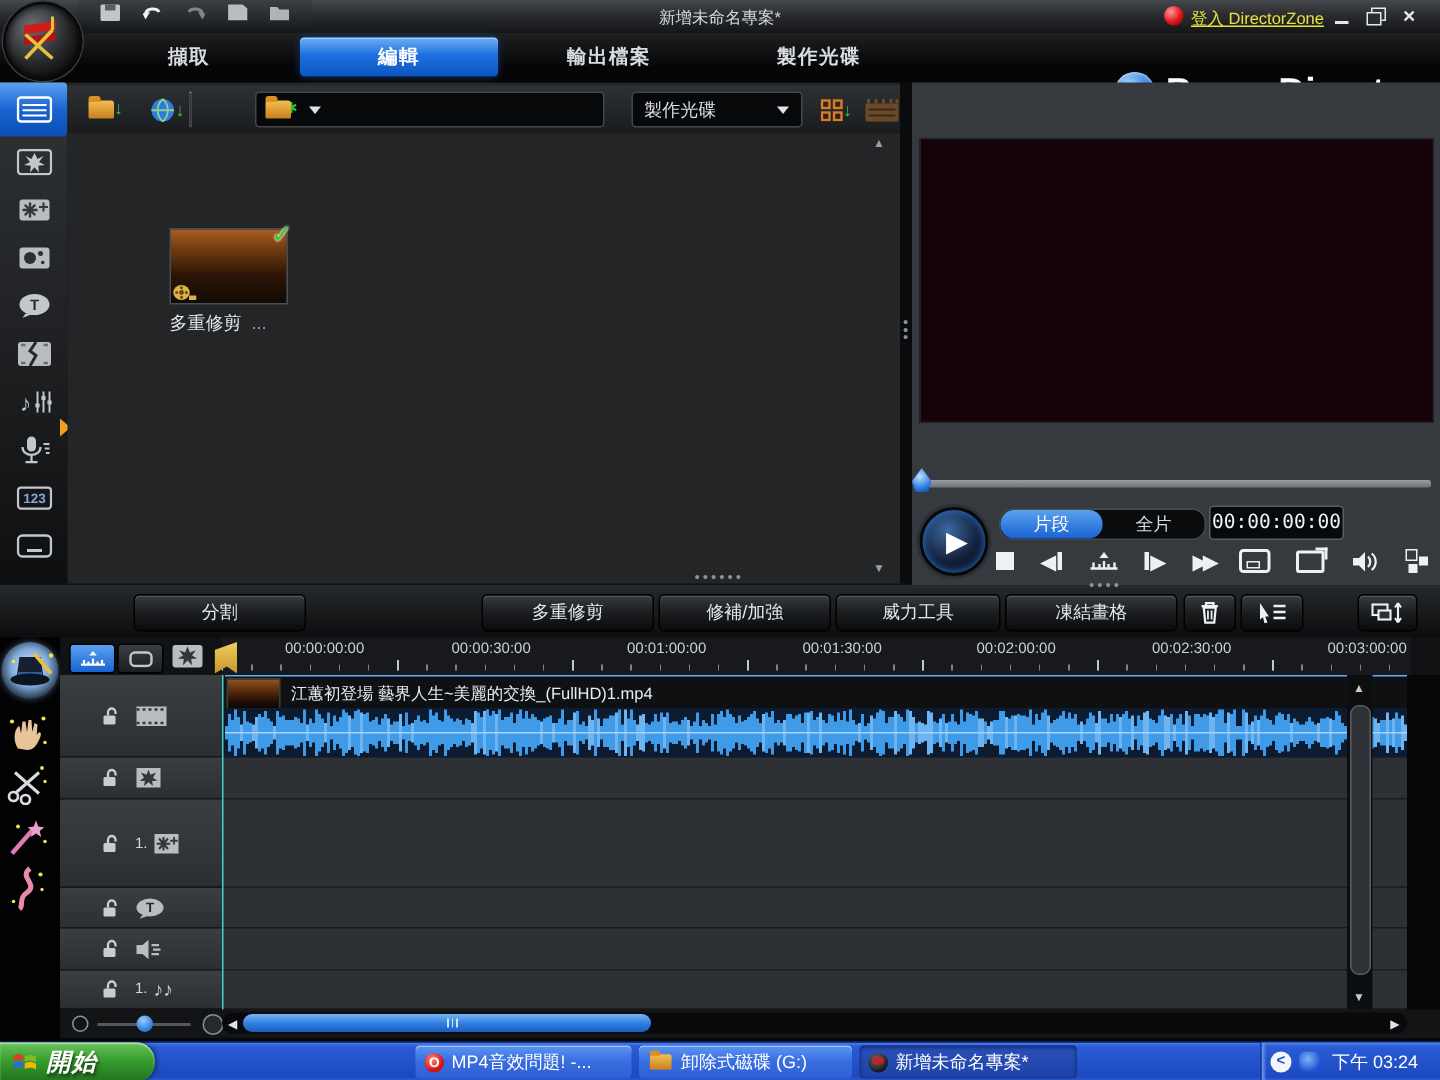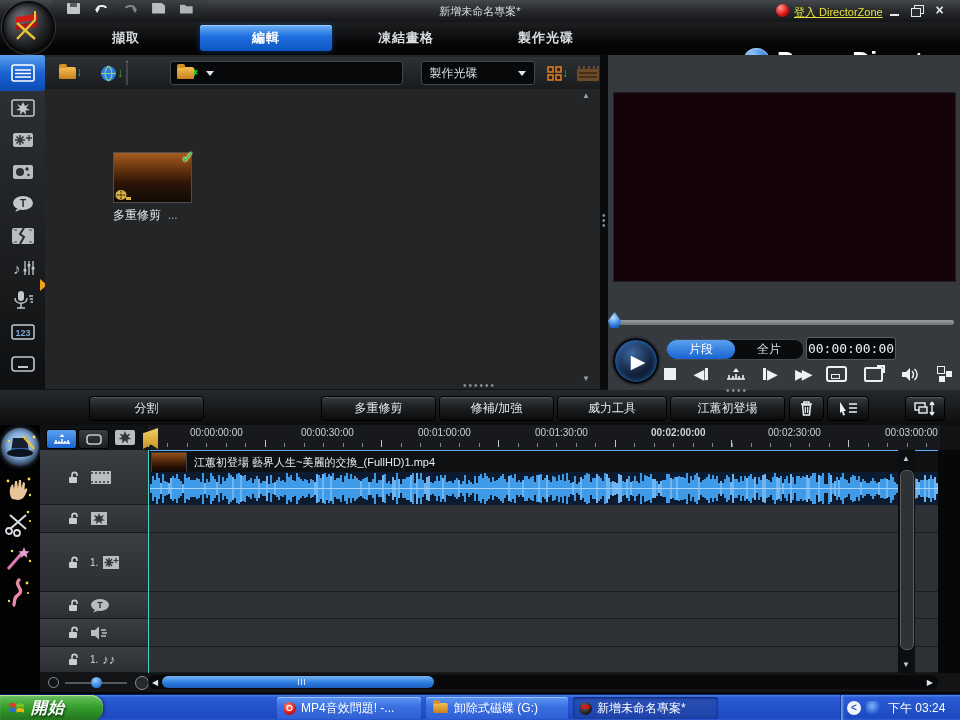--- a/index.html
+++ b/index.html
@@ -232,21 +232,21 @@
       <path d="M12 14 L33 11 L33 17 L12 20 Z" fill="#cf1d1d"></path>
       <path d="M12 22 L33 19 L33 24 L12 27 Z" fill="#b01414"></path>
       <path d="M13 20 L31 36 M31 17 L13 36" stroke="#e8c23a" stroke-width="2.4"></path>
       <path d="M31 8 L31 17" stroke="#e8c23a" stroke-width="2"></path>
     </svg>
   </div>
 
   <div class="tabrow">
     <div class="tab active" style="left:200px;">編輯</div>
     <div class="tab" style="left:60px;">擷取</div>
-    <div class="tab" style="left:340px;">凍結畫格</div>
+    <div class="tab" style="left:340px;">輸出檔案</div>
     <div class="tab" style="left:480px;">製作光碟</div>
     <div class="pdbrand">
       <span class="pdcirc">
         <svg width="13" height="13" viewBox="0 0 13 13">
             <path d="M6.5 1 L11 7 L8 7 L8 12 L5 12 L5 7 L2 7 Z" fill="#fff"></path>
           </svg>
       </span>
       <span class="pdname">PowerDirector</span>
     </div>
   </div>
@@ -444,21 +444,21 @@
           </span>
         </span>
     </div>
   </div>
 
   <div class="fnrow">
     <div class="fbtn" style="left:89px;width:113px;">分割</div>
     <div class="fbtn" style="left:321px;width:113px;">多重修剪</div>
     <div class="fbtn" style="left:439px;width:113px;">修補/加強</div>
     <div class="fbtn" style="left:557px;width:108px;">威力工具</div>
-    <div class="fbtn" style="left:670px;width:113px;">江蕙初登場</div>
+    <div class="fbtn" style="left:670px;width:113px;">凍結畫格</div>
     <div class="fbtn" style="left:789px;width:33px;">
       <svg width="13" height="15" viewBox="0 0 13 15" style="margin:4px auto;">
           <path d="M1 3 H12 M4 3 V1 H9 V3" stroke="#eef1f4" stroke-width="1.5" fill="none"></path>
           <path d="M2.5 4 L3.5 14 H9.5 L10.5 4 Z" fill="none" stroke="#eef1f4" stroke-width="1.5"></path>
           <path d="M5.3 6 V12 M7.7 6 V12" stroke="#eef1f4" stroke-width="1.2"></path>
         </svg>
     </div>
     <div class="fbtn" style="left:827px;width:40px;">
       <svg width="20" height="15" viewBox="0 0 20 15" style="margin:4px auto;">
           <path d="M2 1 L8 10 L5.5 10 L7 14 L5 14.5 L4 10.5 L2 12 Z" fill="#eef1f4"></path>
@@ -540,21 +540,21 @@
             <path d="M11 2 L12.6 6 L16.5 4.5 L14 8 L17.5 10 L13.5 10.4 L14 14.5 L11 11.4 L8 14.5 L8.5 10.4 L4.5 10 L8 8 L5.5 4.5 L9.4 6 Z" fill="#33373b"></path>
           </svg>
       </div>
       <div class="ruler">
         <div class="rtick1"></div>
         <div class="rtick2"></div>
         <span class="rlab" style="left:42px;">00:00:00:00</span>
         <span class="rlab" style="left:153px;">00:00:30:00</span>
         <span class="rlab" style="left:270px;">00:01:00:00</span>
         <span class="rlab" style="left:387px;">00:01:30:00</span>
-        <span class="rlab" style="left:503px;font-weight:bold;">00:02:00:00</span>
+        <span class="rlab" style="left:503px;">00:02:00:00</span>
         <span class="rlab" style="left:620px;">00:02:30:00</span>
         <span class="rlab" style="left:737px;">00:03:00:00</span>
       </div>
       <div class="phflag"></div>
     </div>
 
     <div class="tracks">
 
       <div class="thed" style="top:0;height:55px;">
         <svg width="12" height="13" viewBox="0 0 12 13">

